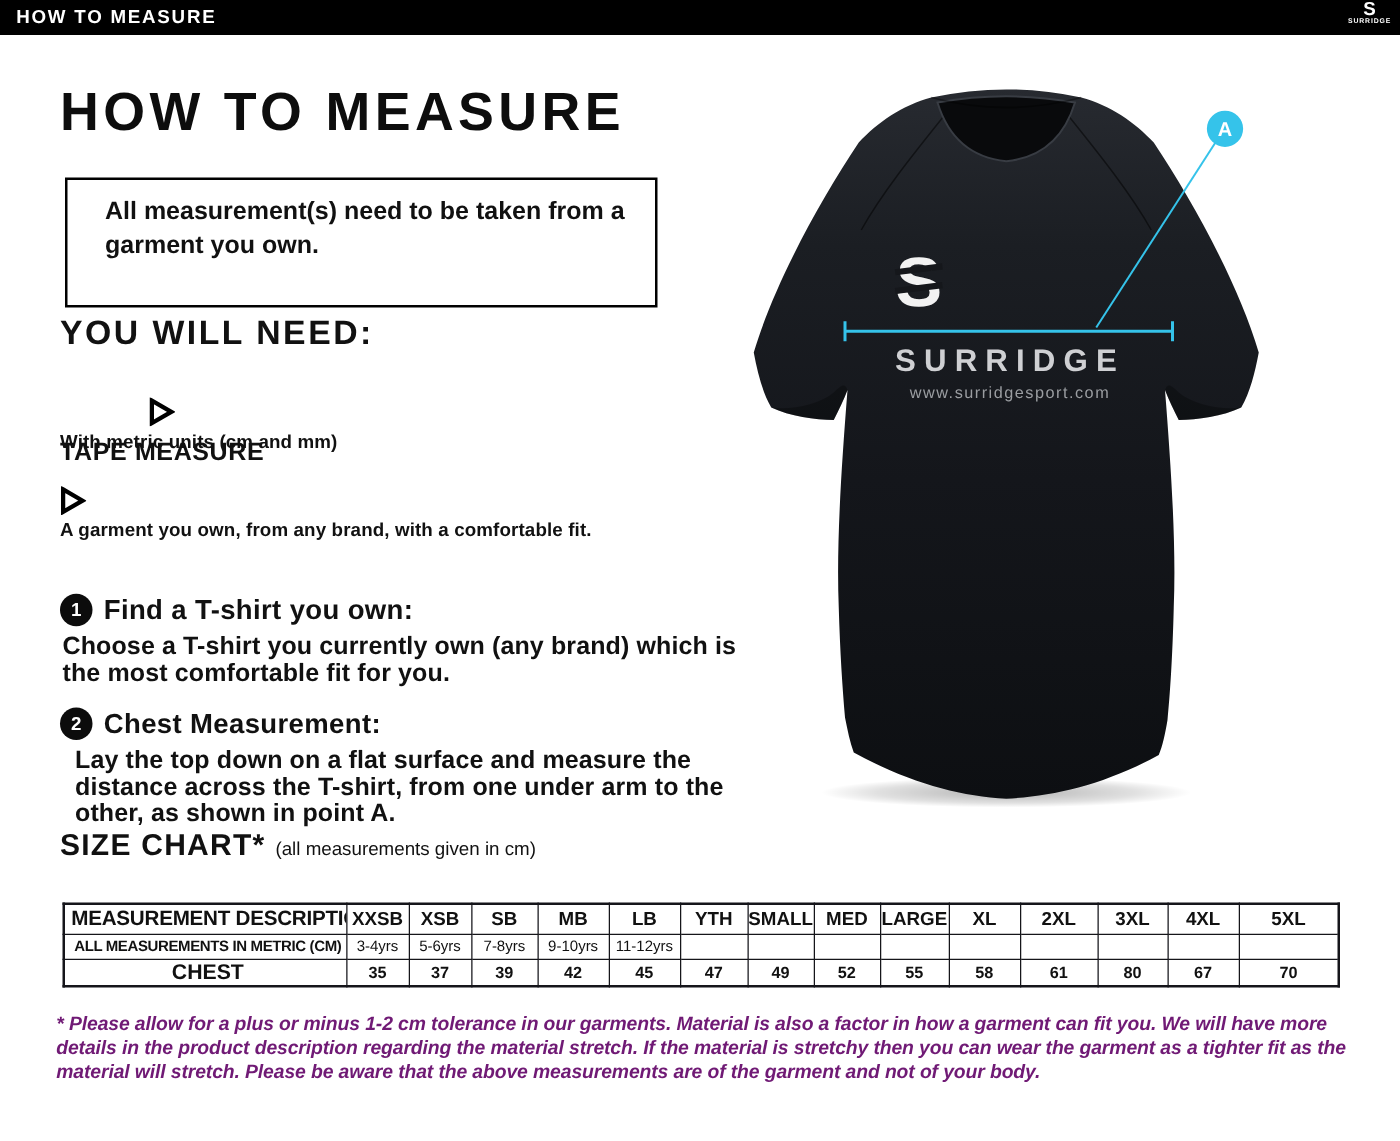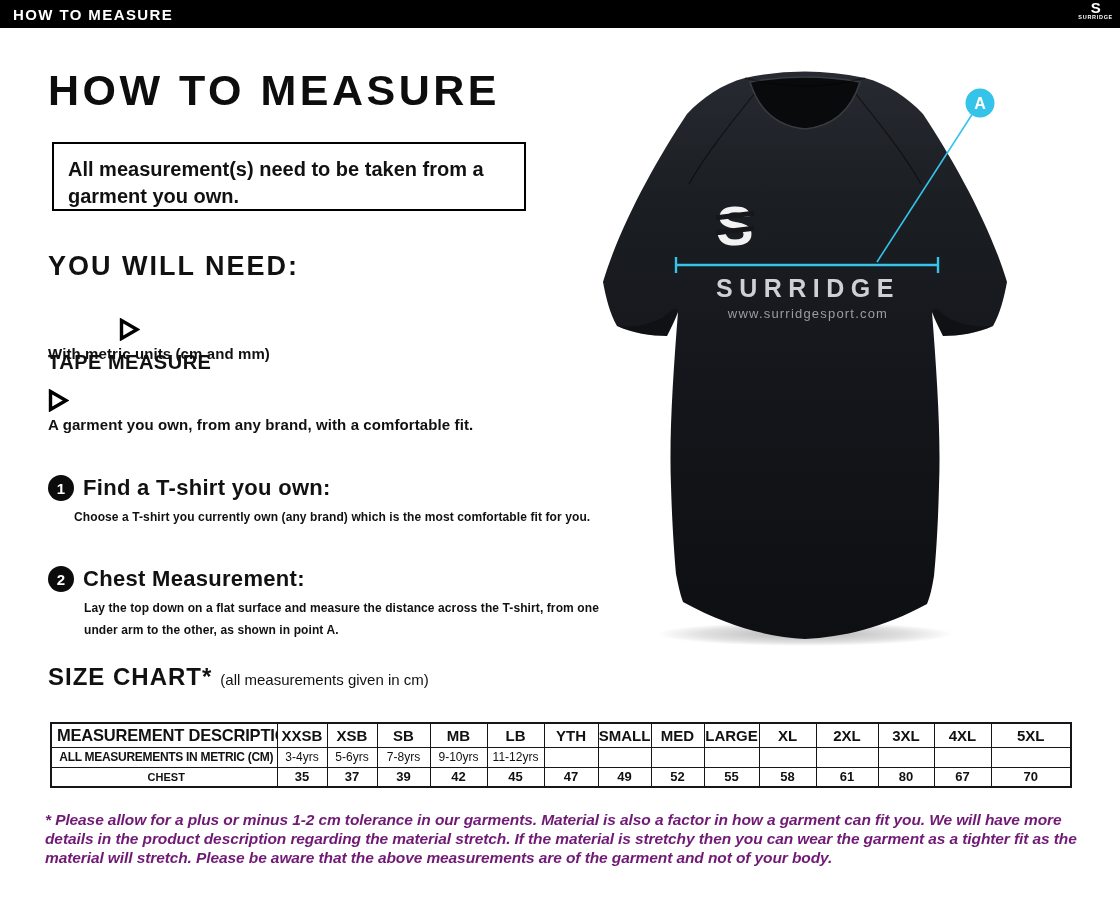--- a/index.html
+++ b/index.html
@@ -12,53 +12,53 @@
   .topbar-title { position:absolute; left:13px; top:50%; transform:translateY(-50%);
                   color:#fff; font-size:15px; font-weight:bold; letter-spacing:1.4px; }
   .topbar-logo { position:absolute; right:7px; top:1px; display:flex; flex-direction:column;
                  align-items:center; line-height:1; }
   .topbar-logo .smark { color:#fff; font-size:15px; font-weight:bold; line-height:14px; }
   .topbar-logo .brandword { color:#fff; font-size:5.5px; font-weight:bold; letter-spacing:.7px; }
 
   
   .page-title { left:48px; top:66px; font-size:43px; font-weight:bold; letter-spacing:3.5px; color:#0d0d0d; }
 
-  .notice-box { left:52px; top:142px; width:474px; height:69px; border:2.5px solid #000; }
+  .notice-box { left:52px; top:142px; width:474px; height:104px; border:2.5px solid #000;padding-left:16px; }
   .notice-box p { margin:12px 14px; font-size:20px; font-weight:bold; line-height:27px; }
 
   .ywn-heading { left:48px; top:251px; font-size:27px; font-weight:bold; letter-spacing:2px; }
 
   .need-item { display:flex; align-items:center; gap:10px;flex-direction:column; }
   .need-item .tri { flex:0 0 auto; display:block; }
   .need-title { font-size:20px; font-weight:bold; letter-spacing:.5px; }
   .need-desc { font-size:15px; font-weight:bold; letter-spacing:.1px; }
 
   .step-head { display:flex; align-items:center; gap:9px; }
   .step-num { width:26px; height:26px; border-radius:50%; background:#0c0c0c; color:#fff;
               font-size:15px; font-weight:bold; display:flex; align-items:center; justify-content:center; }
   .step-title { font-size:22px; font-weight:bold; letter-spacing:.3px; }
-  .step-desc { font-size:12px; font-weight:bold; line-height:21.5px; width:545px; letter-spacing:.1px;margin-left:24px; }
+  .step-desc { font-size:20px; font-weight:bold; line-height:21.5px; width:545px; letter-spacing:.1px; }
 
   .sc-heading-row { left:48px; top:663px; display:flex; align-items:baseline; gap:8px; }
   .sc-heading { font-size:24px; font-weight:bold; letter-spacing:1px; }
   .sc-subheading { font-size:15px; font-weight:normal; }
 
   
   table.sizechart { left:50px; top:722px; width:1020px; border-collapse:collapse; table-layout:fixed;
                     position:absolute; border:2.5px solid #15151a; }
   table.sizechart th, table.sizechart td { border:1.8px solid #15151a; text-align:center;
                     vertical-align:middle; overflow:hidden; white-space:nowrap; }
   table.sizechart thead tr { height:24px; }
   table.sizechart tbody tr { height:20px; }
   th.desc-col { text-align:left; padding-left:5px; font-size:16.5px; letter-spacing:-.2px; }
   th.size-col { font-size:15px; }
   td.row-label { text-align:left; padding-left:4px; font-weight:bold; }
   tr.metric-row td.row-label { font-size:12px; letter-spacing:-.3px; }
   tr.metric-row td.val { font-size:12px; font-weight:normal; }
-  tr.chest-row td.row-label { font-size:11px; }
+  tr.chest-row td.row-label { font-size:17px; }
   tr.chest-row td.val { font-size:13px; font-weight:bold; }
 
   .footnote { left:45px; top:811px; width:1056px; font-size:15.5px; font-weight:bold; font-style:italic;
               line-height:18.8px; letter-spacing:-.1px; color:#701a75; }
 
   
   .shirt-wrap { left:583px; top:56px; width:482px; height:595px; }
 </style>
 </head>
 <body>

